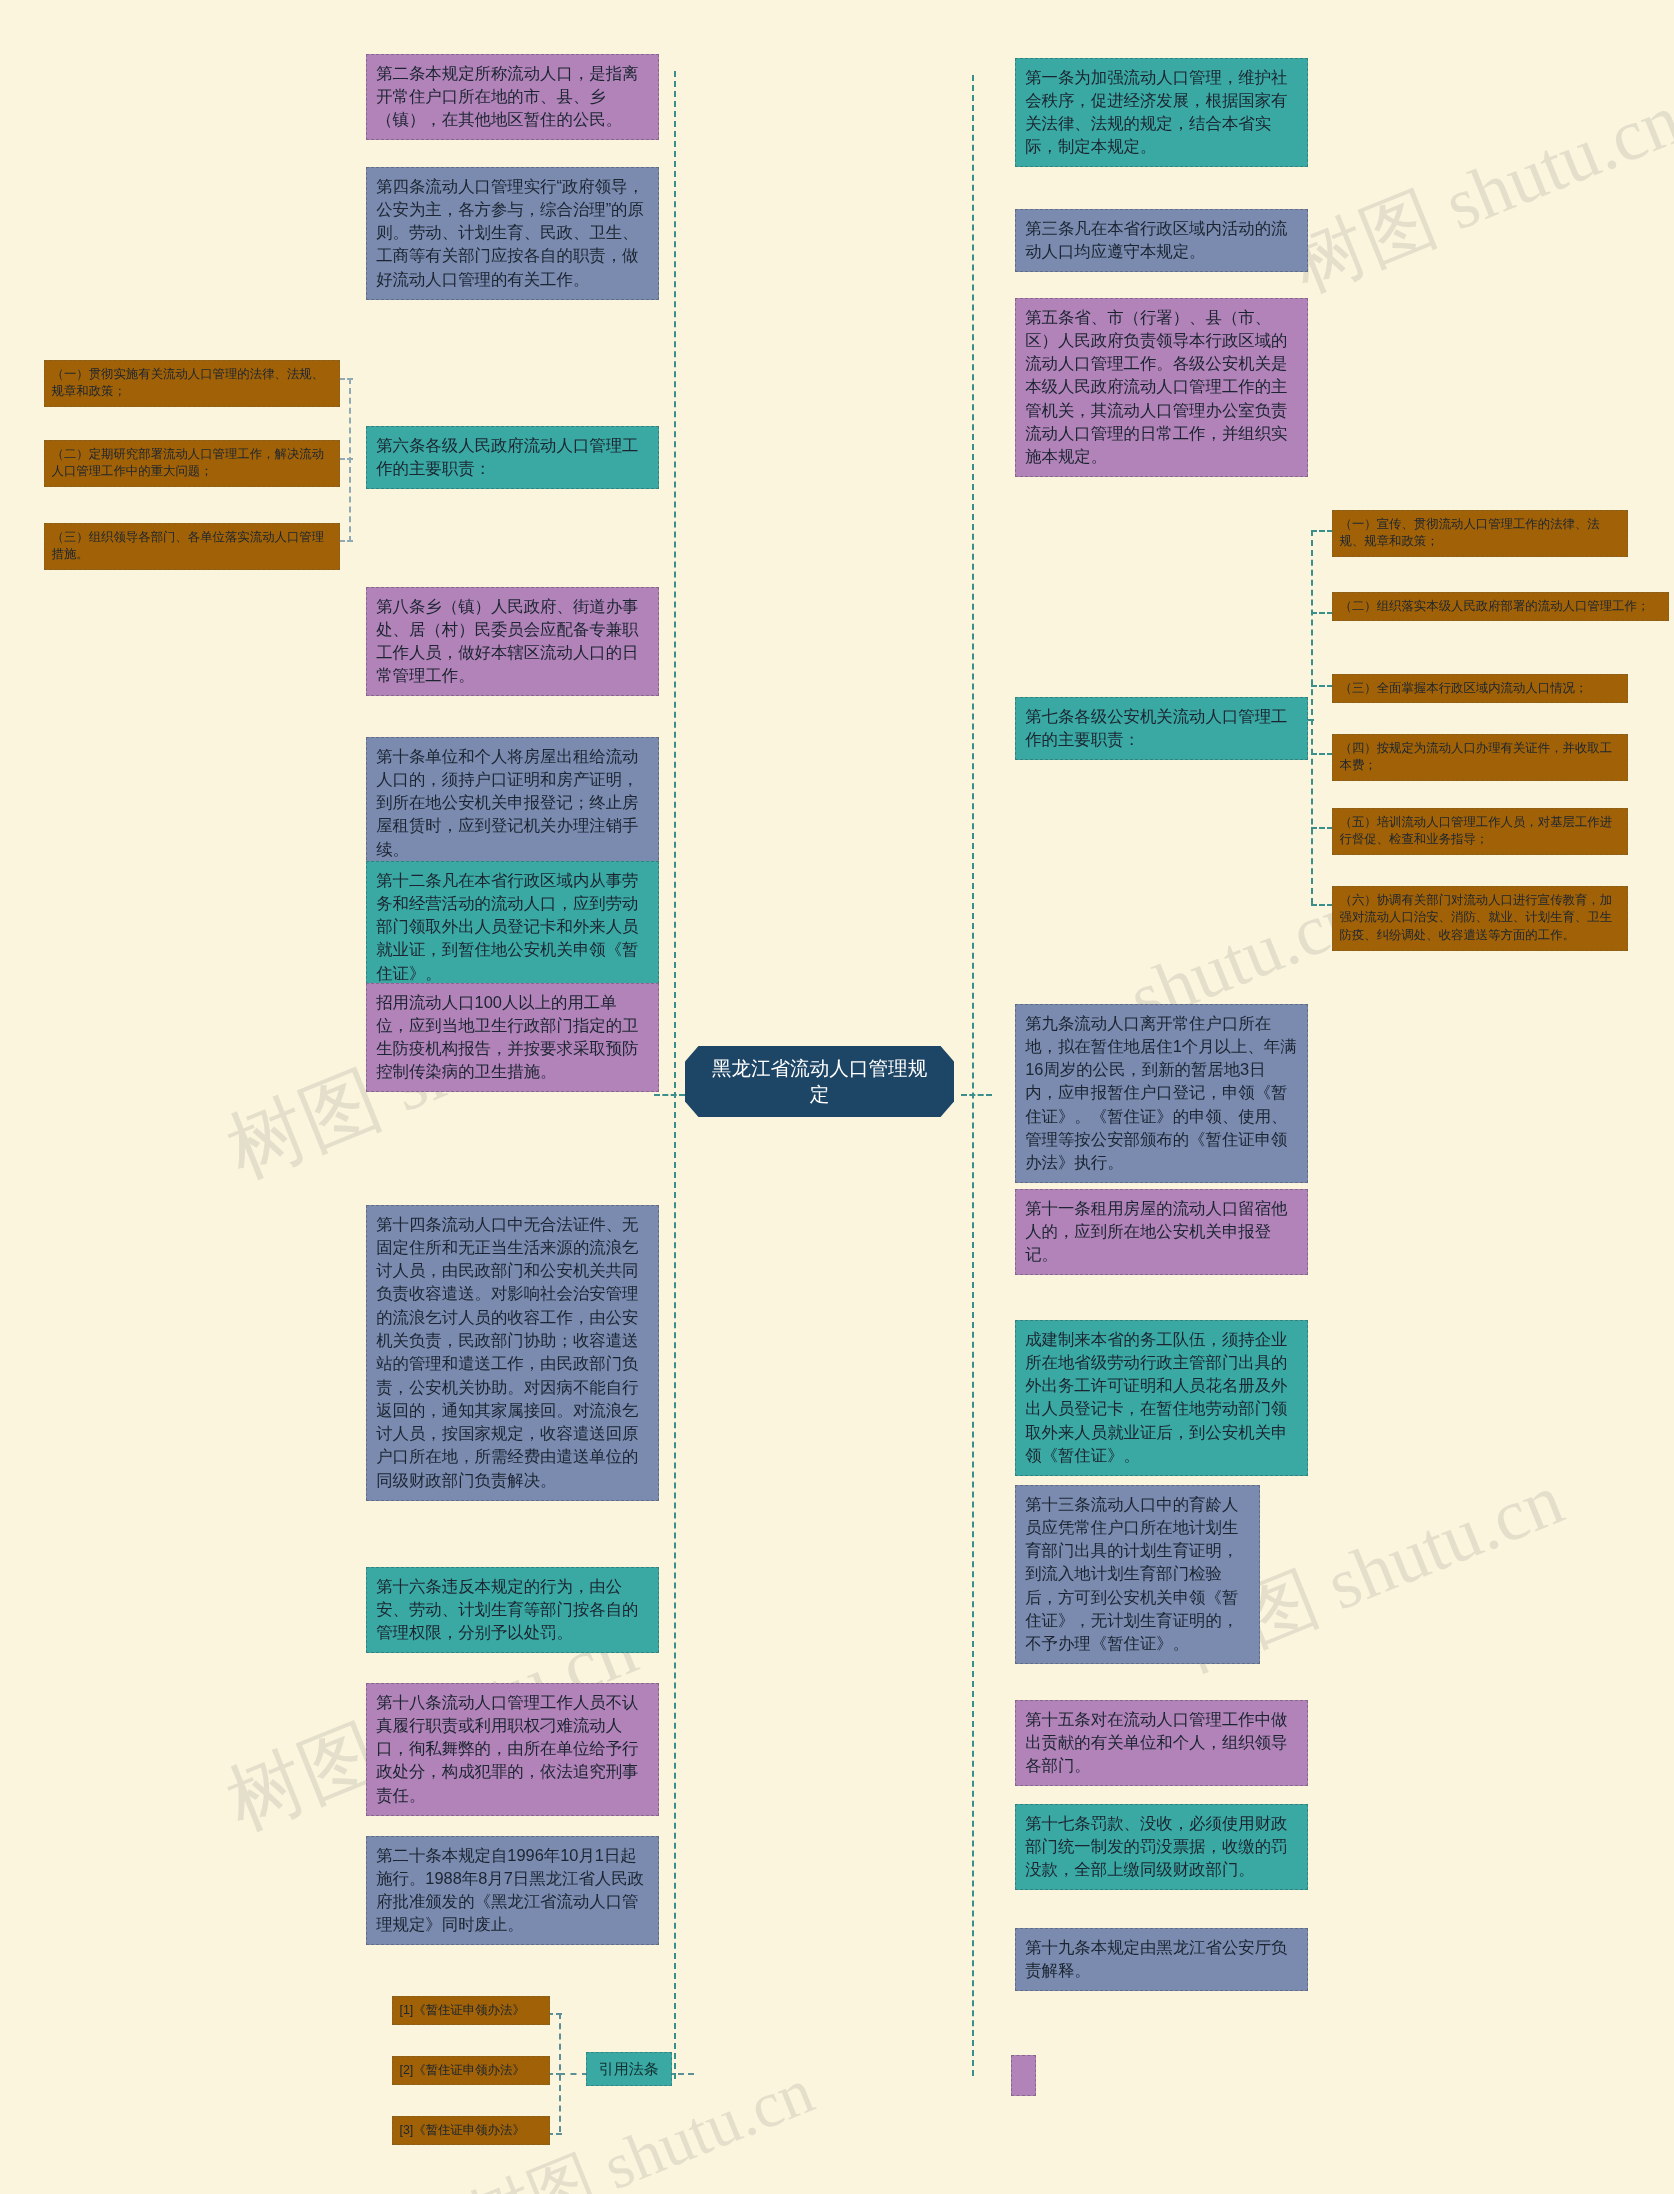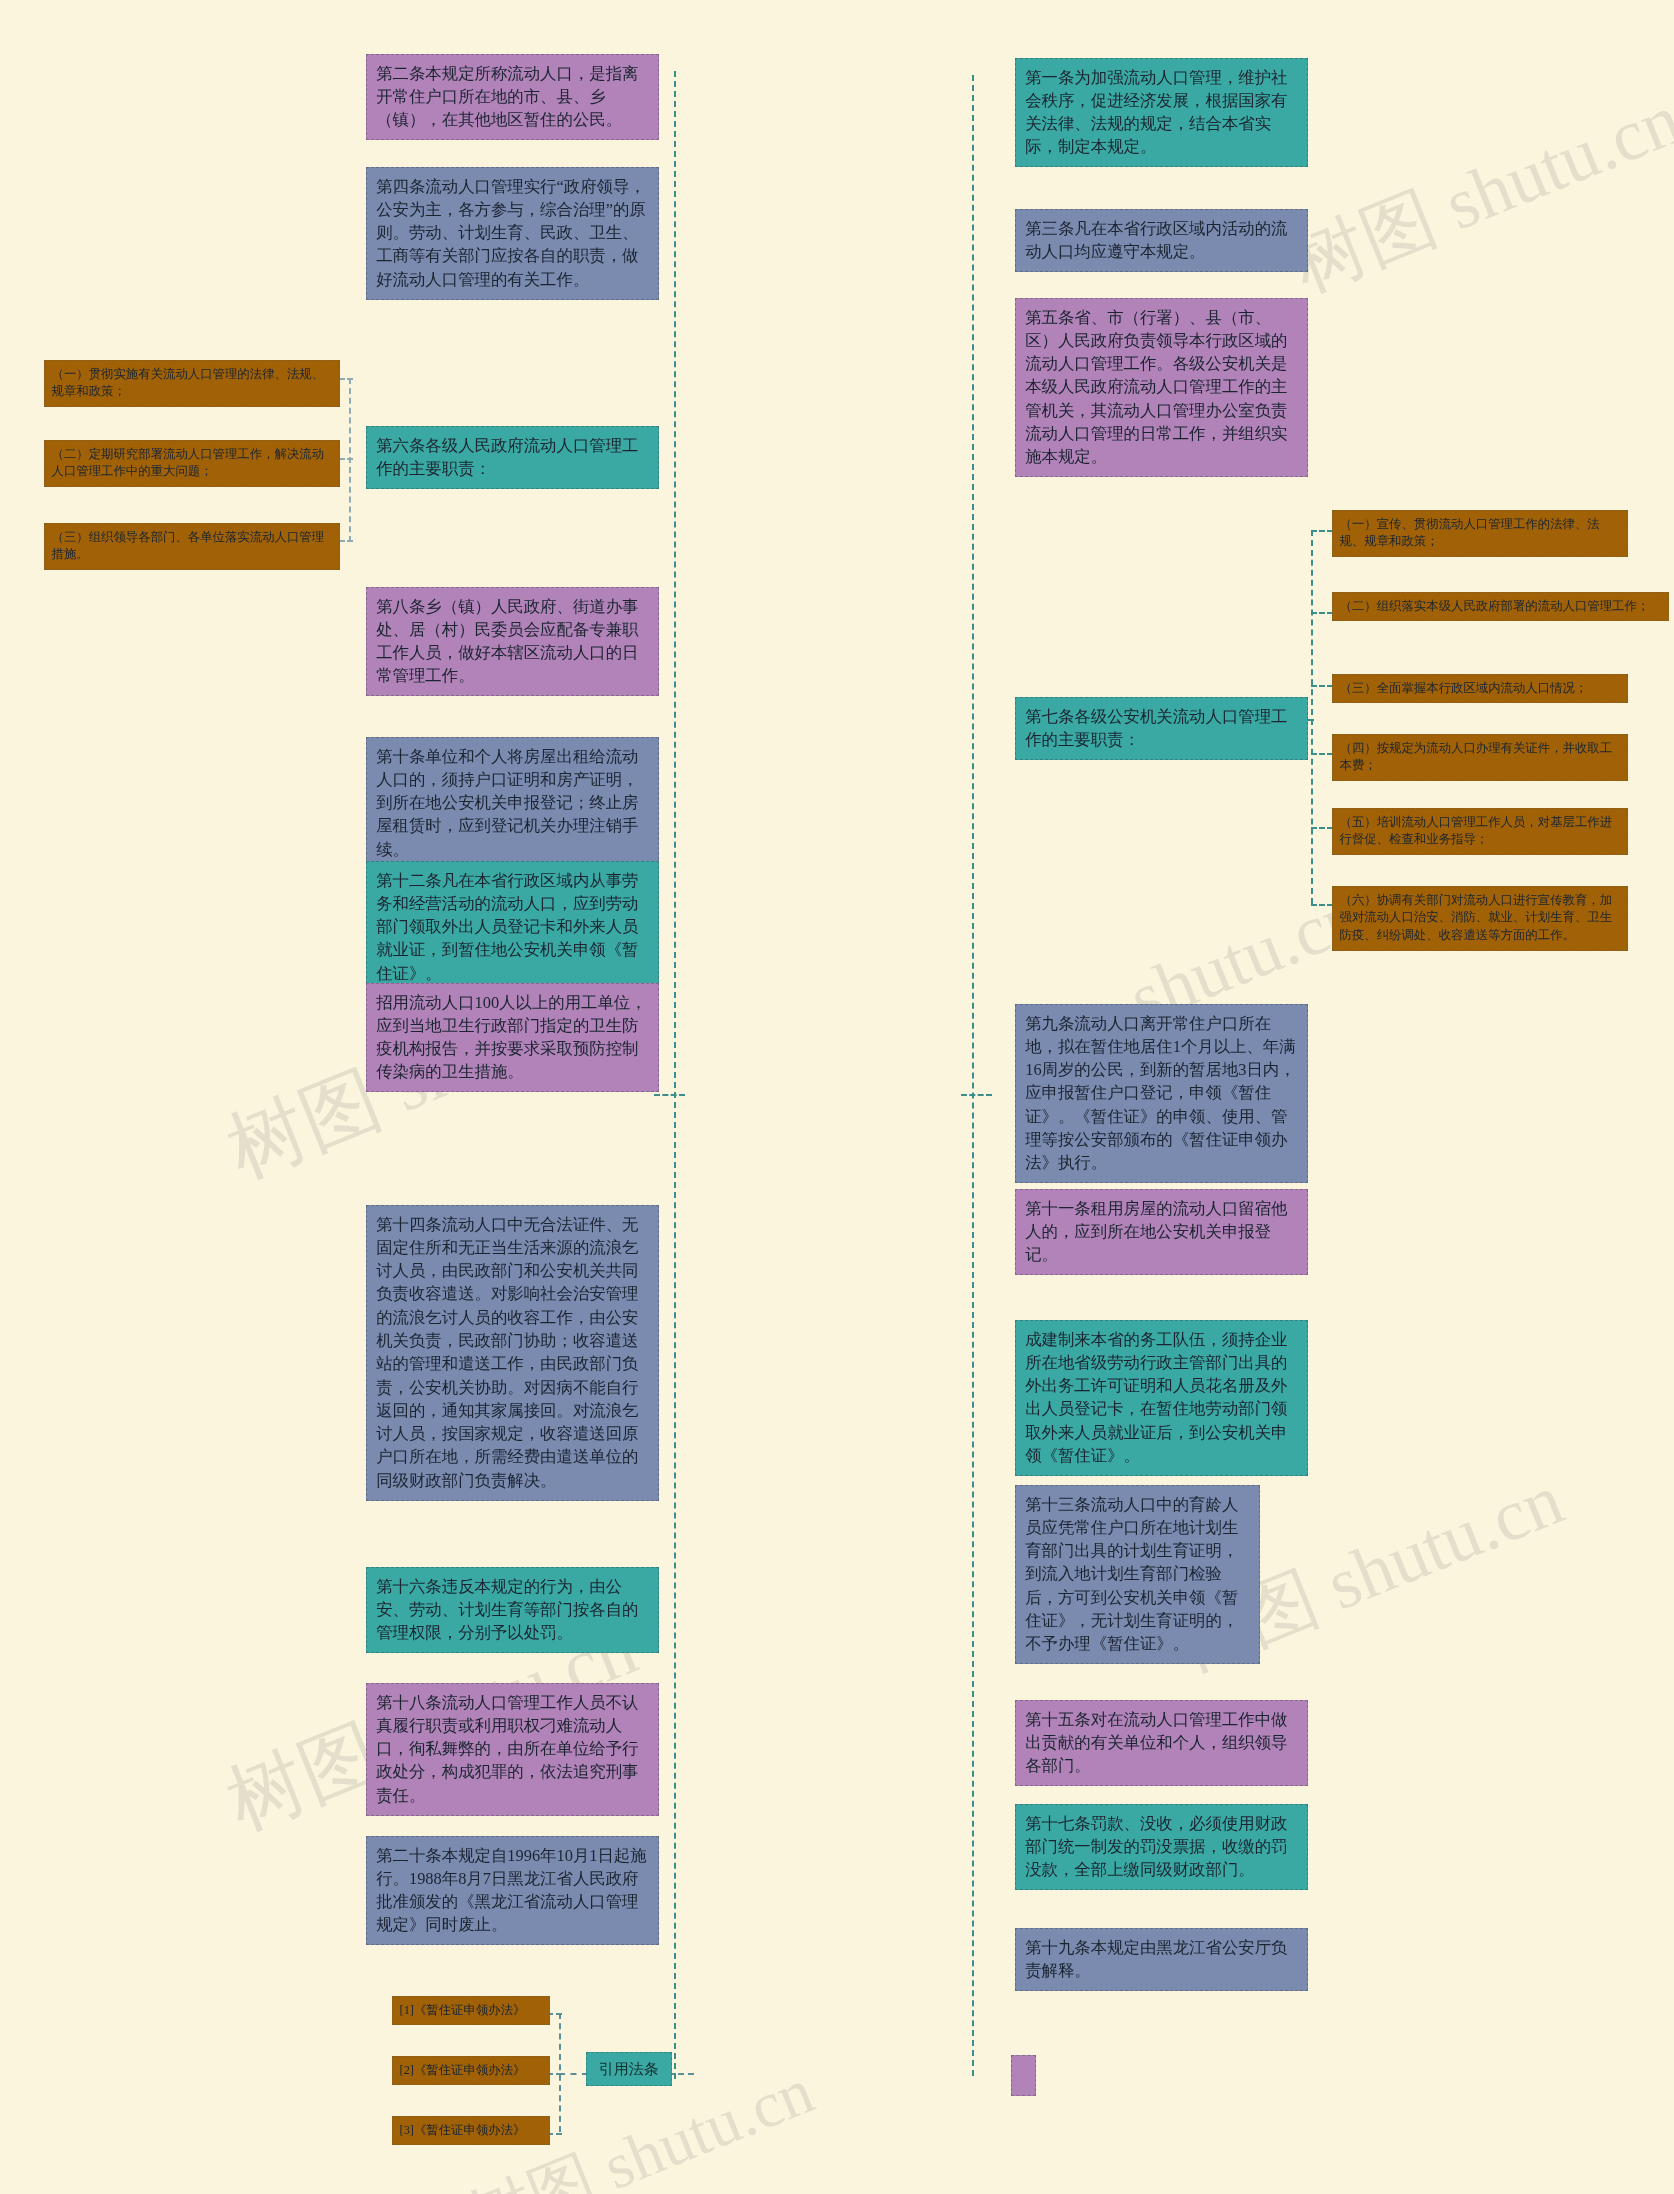--- a/index.html
+++ b/index.html
@@ -44,21 +44,20 @@
   .node {
     position: absolute;
     z-index: 3;
     color: #1b2430;
     line-height: 1.42;
     word-break: break-all;
     border: 1.3px dashed rgba(40,40,40,0.30);
   }
   .node-body {
     padding: 6.5px 9.2px 7.8px 9.2px;
-    font-family: Liberation Serif, serif;
   }
   .lvl2 {
     font-size: 16.4px;
     text-indent: 0;
   }
   .lvl3 {
     font-size: 12.4px;
     background: #a16207;
     border: 0.7px dashed rgba(60,90,100,0.25);
   }
@@ -206,20 +205,23 @@
     <div class="node-body">[2]《暂住证申领办法》</div>
   </div>
   <div class="node lvl3" style="left:392px; top:2116px; width:158px;">
     <div class="node-body">[3]《暂住证申领办法》</div>
   </div>
 
   <div class="refhub" style="left:586px; top:2052px;">
     <span>引用法条</span>
   </div>
 
+  <div class="root" style="left:685px; top:1046px; width:269px; height:71px;">
+    <span>黑龙江省流动人口管理规定</span>
+  </div>
 
   <div class="node lvl2 c-teal" style="left:1015px; top:58px; width:293px;">
     <div class="node-body">第一条为加强流动人口管理，维护社会秩序，促进经济发展，根据国家有关法律、法规的规定，结合本省实际，制定本规定。</div>
   </div>
 
   <div class="node lvl2 c-blue" style="left:1015px; top:209px; width:293px;">
     <div class="node-body">第三条凡在本省行政区域内活动的流动人口均应遵守本规定。</div>
   </div>
 
   <div class="node lvl2 c-purple" style="left:1015px; top:298px; width:293px;">

